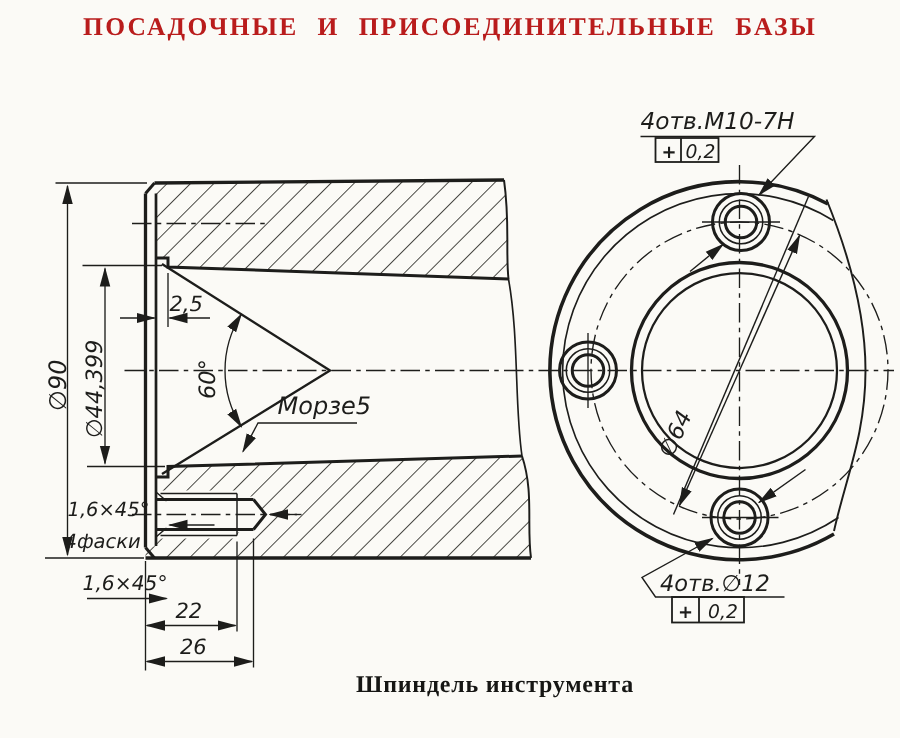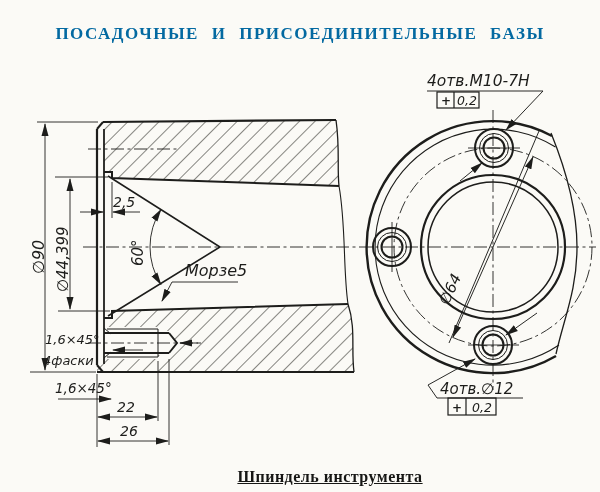--- a/index.html
+++ b/index.html
@@ -1,24 +1,24 @@
 <!DOCTYPE html>
 <html><head>
 <meta charset="utf-8">
 <style>
   html,body{margin:0;padding:0;}
   body{width:600px;height:492px;position:relative;background:#fbfaf6;overflow:hidden;
        font-family:"Liberation Serif", serif;}
   .stage{position:absolute;inset:0;width:600px;height:492px;}
   .title{position:absolute;top:8px;left:0;width:600px;text-align:center;
          font-family:"Liberation Serif", serif;font-weight:700;font-size:17px;
-         letter-spacing:1.5px;word-spacing:7px;color:#0369a1;margin-top:16px;}
-  .caption{position:absolute;top:468px;left:60px;width:540px;text-align:center;
+         letter-spacing:1.5px;word-spacing:7px;color:#b91c1c;}
+  .caption{position:absolute;top:448px;left:60px;width:540px;text-align:center;
          font-family:"Liberation Serif", serif;font-weight:700;font-size:16px;
-         letter-spacing:.5px;color:#161614;text-decoration:underline;}
+         letter-spacing:.5px;color:#161614;}
   svg{position:absolute;top:0;left:0;}
   text{font-family:"DejaVu Sans", sans-serif;font-style:italic;fill:#1d1d1b;}
   .tsym{font-style:normal;font-weight:bold;}
 </style>
 </head>
 <body>
 
 <div class="title">ПОСАДОЧНЫЕ И ПРИСОЕДИНИТЕЛЬНЫЕ БАЗЫ</div>
 
 <svg class="stage" width="600" height="492" viewBox="0 0 600 492">

